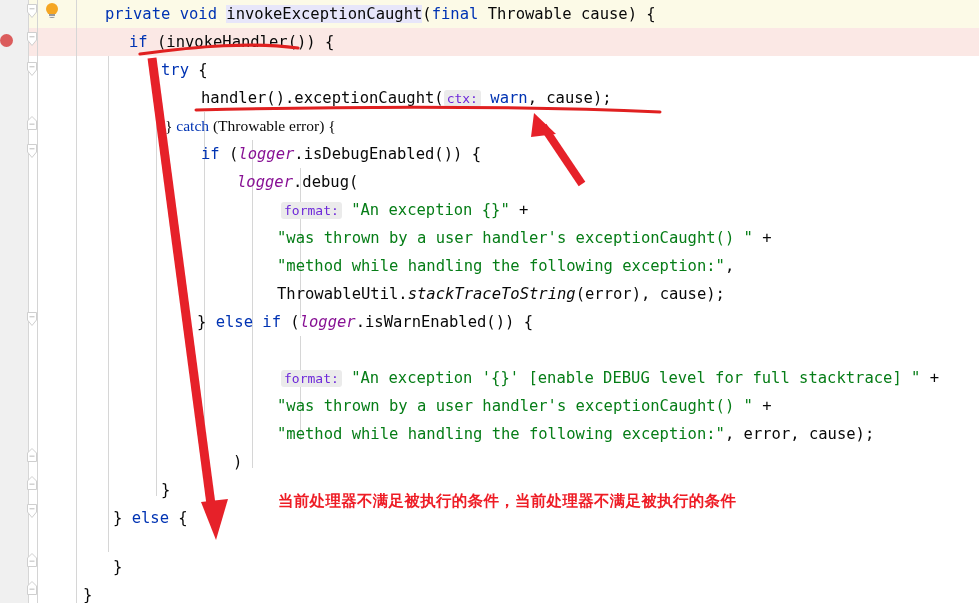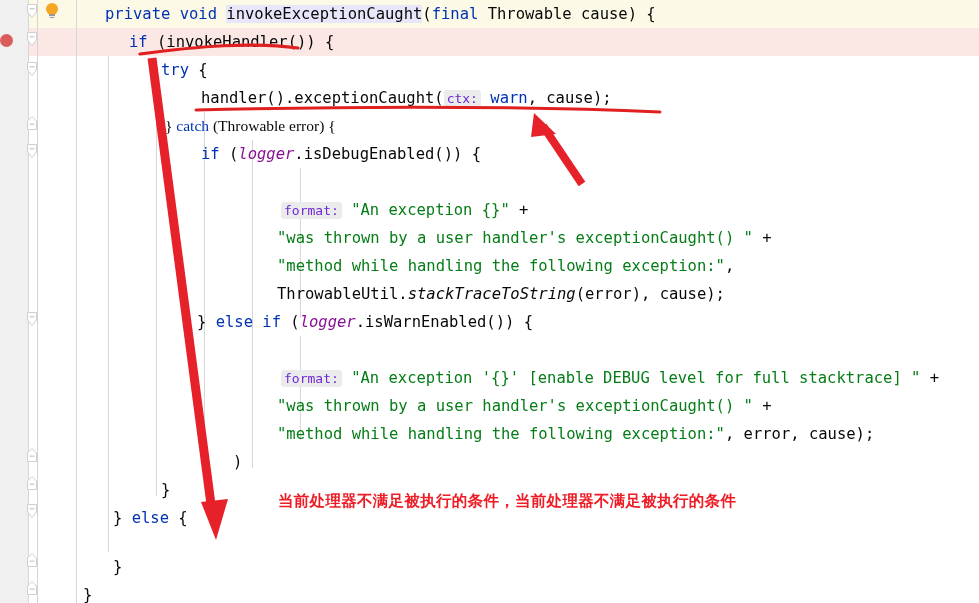--- a/index.html
+++ b/index.html
@@ -252,20 +252,21 @@
     <div class="line" style="top:28px; left:48px;"><span class="kw">if</span> (invokeHandler()) {</div>
 
     <div class="line" style="top:56px; left:80px;"><span class="kw">try</span> {</div>
 
     <div class="line" style="top:84px; left:120px;">handler().exceptionCaught(<span class="hint">ctx:</span> <span class="kw">warn</span>, cause);</div>
 
     <div class="line" style="top:112px;left:84px;font-family:Liberation Serif, serif;">} <span class="kw">catch</span> (Throwable error) {</div>
 
     <div class="line" style="top:140px;left:120px;"><span class="kw">if</span> (<span class="field">logger</span>.isDebugEnabled()) {</div>
 
+    <div class="line" style="top:168px;left:156px;"><span class="field">logger</span>.debug(</div>
 
     <div class="line" style="top:196px;left:200px;"><span class="hint">format:</span> <span class="str">"An exception {}"</span> +</div>
 
     <div class="line" style="top:224px;left:196px;"><span class="str">"was thrown by a user handler's exceptionCaught() "</span> +</div>
 
     <div class="line" style="top:252px;left:196px;"><span class="str">"method while handling the following exception:"</span>,</div>
 
     <div class="line" style="top:280px;left:196px;">ThrowableUtil.<span class="stat">stackTraceToString</span>(error), cause);</div>
 
     <div class="line" style="top:308px;left:116px;">} <span class="kw">else</span> <span class="kw">if</span> (<span class="field">logger</span>.isWarnEnabled()) {</div>

